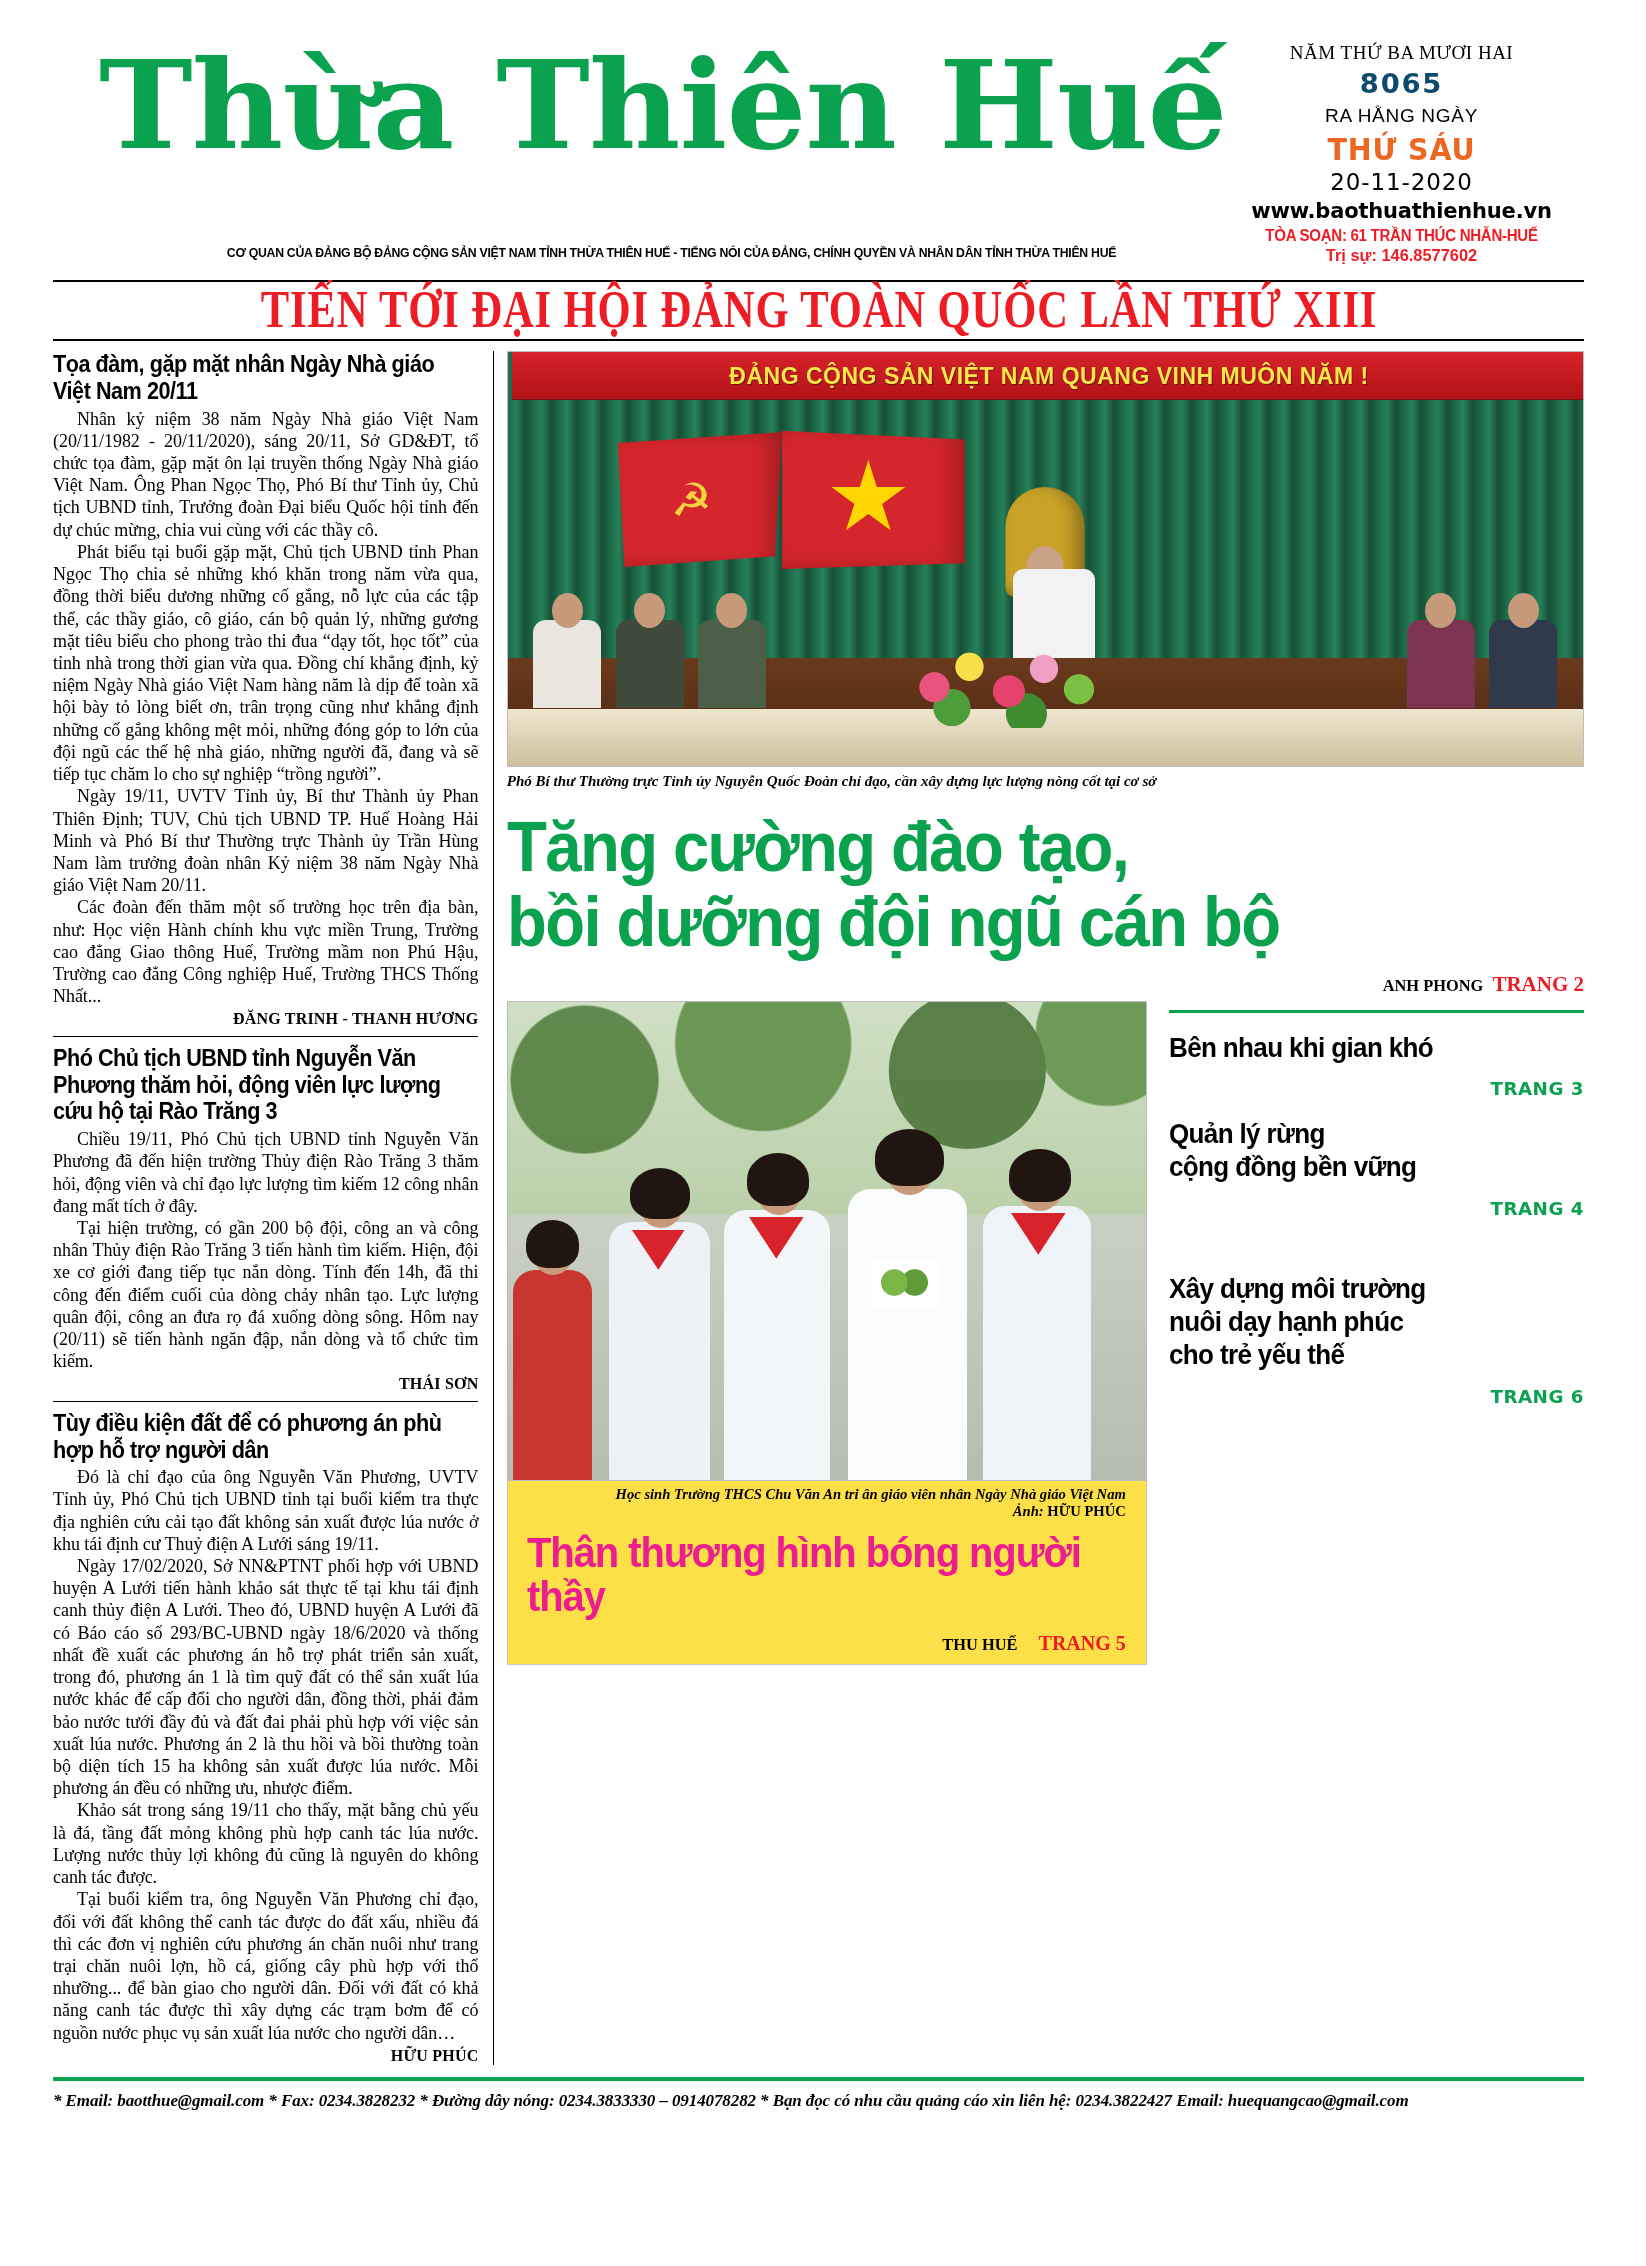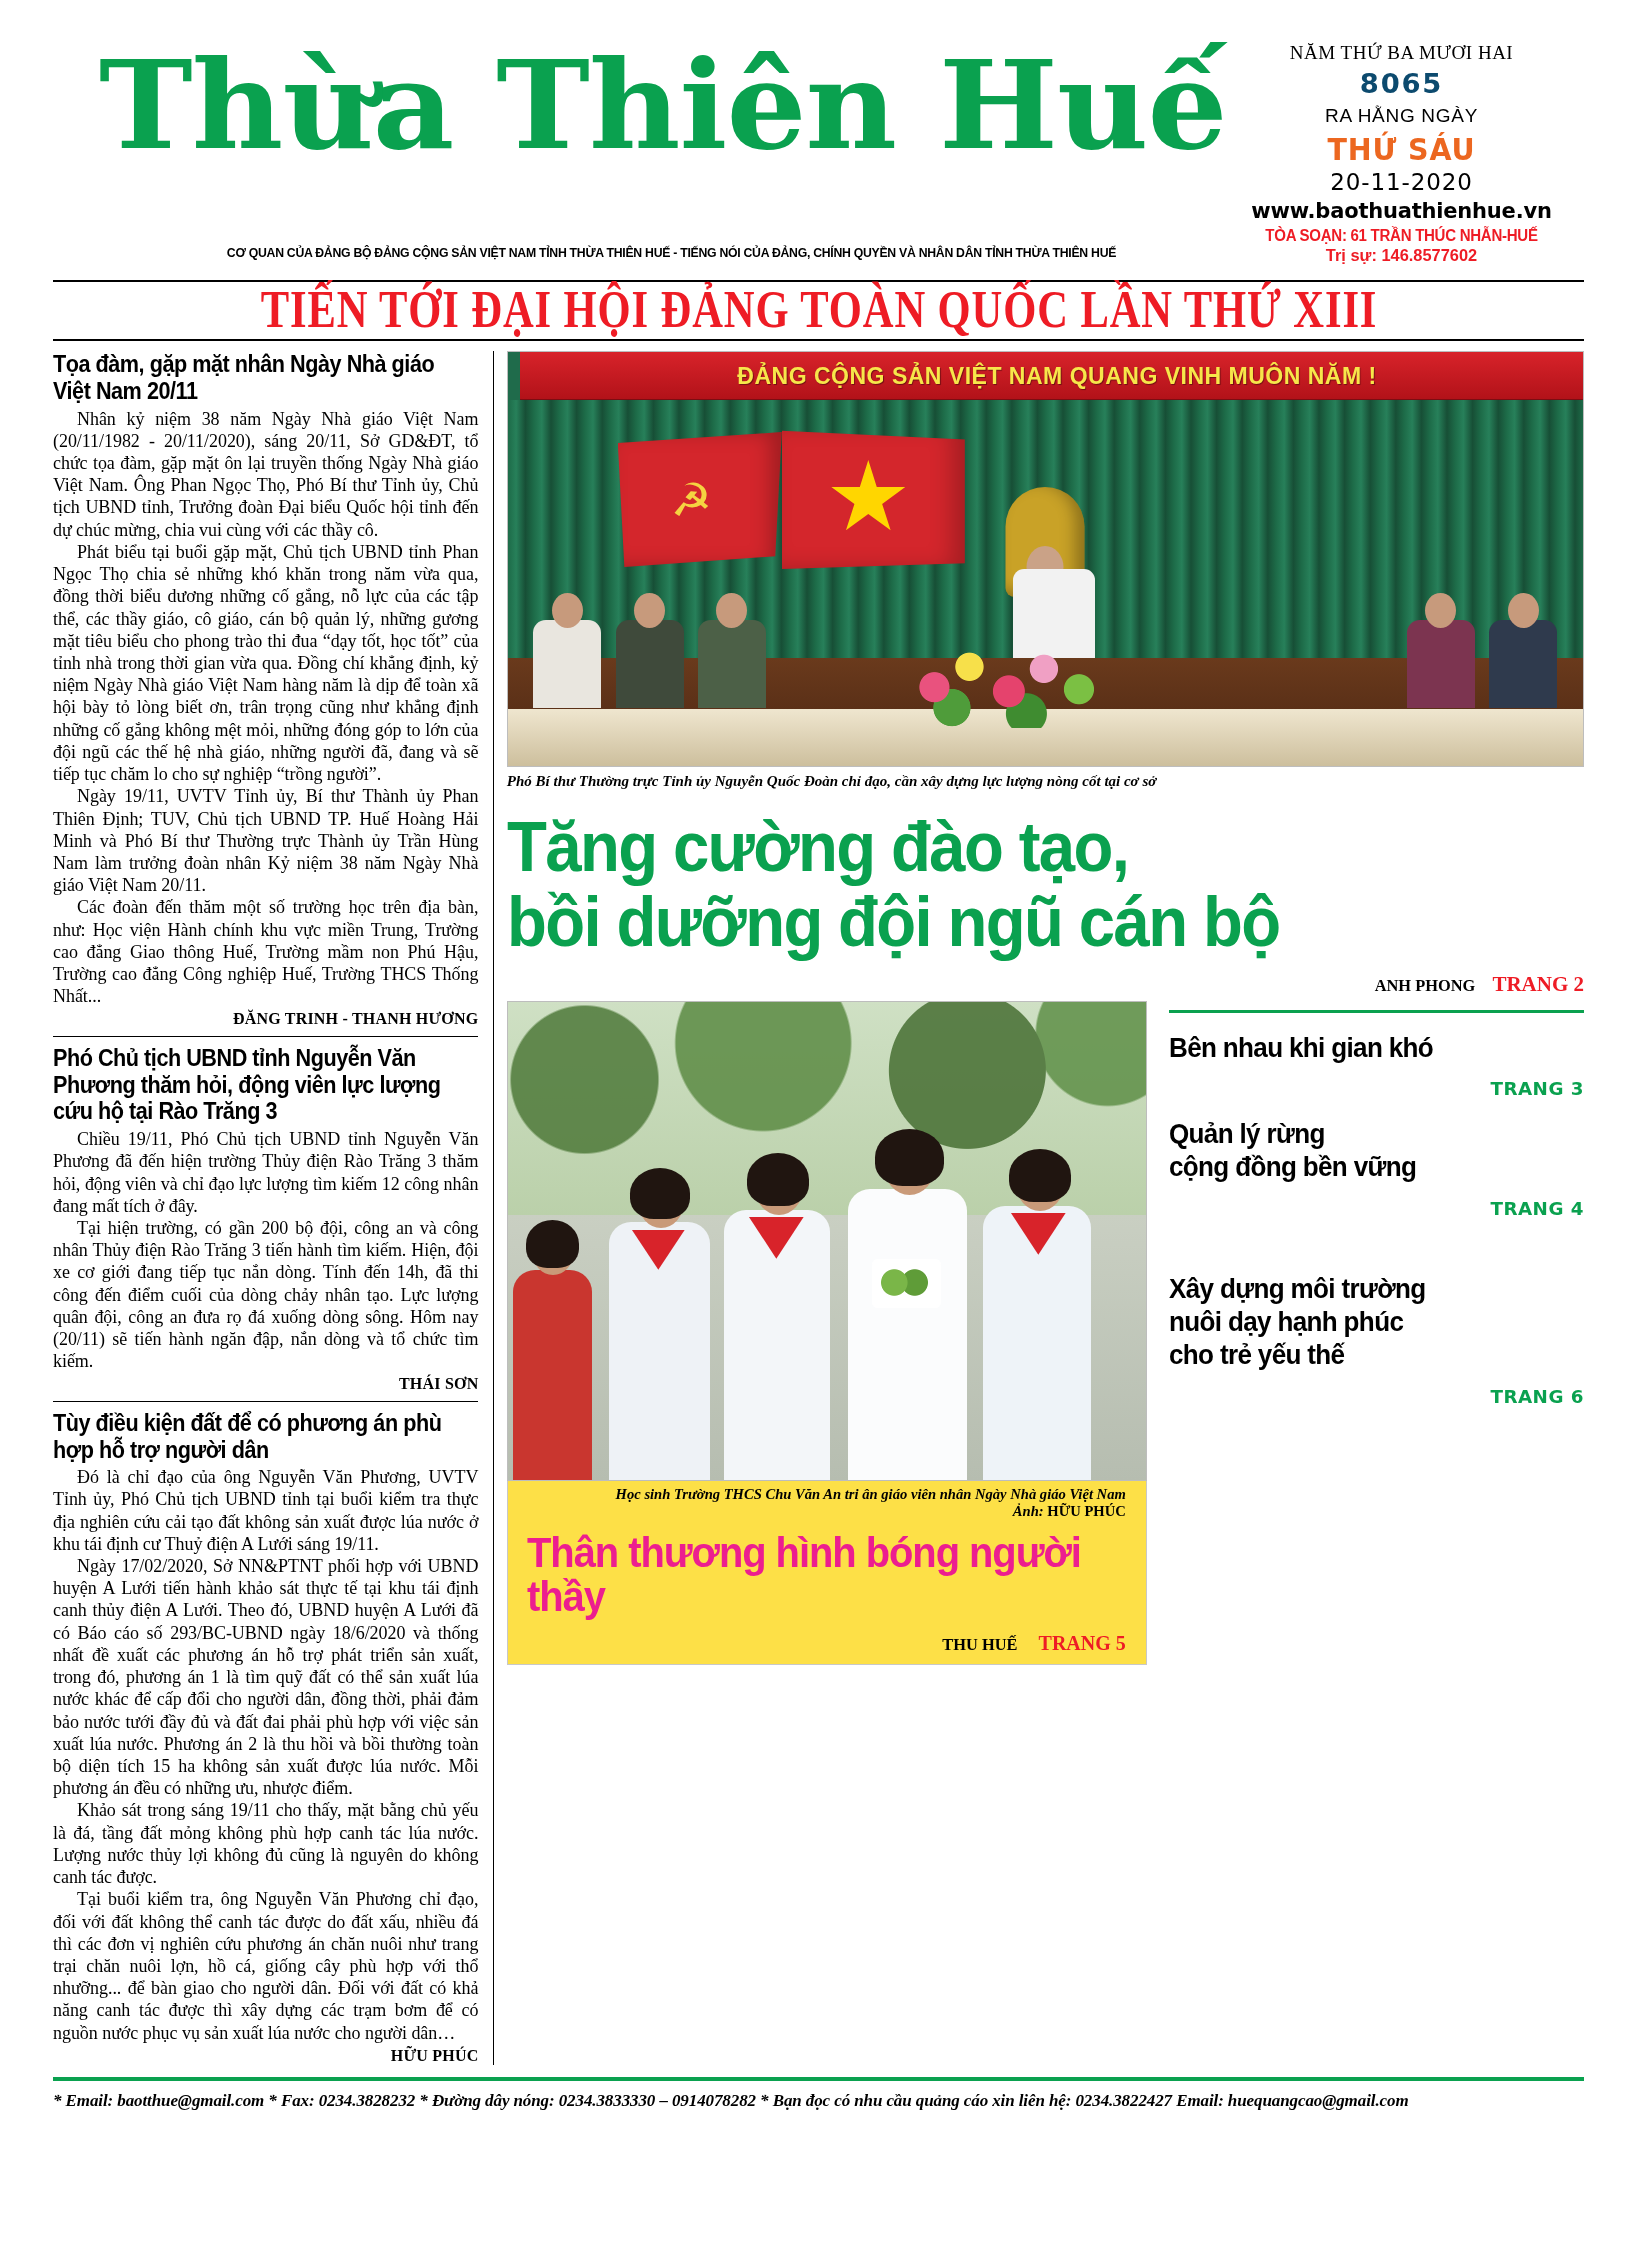--- a/index.html
+++ b/index.html
@@ -143,21 +143,21 @@
     font-style:italic;
     font-weight:700;
     font-size:15px;
     line-height:1.25;
     margin-top:4.6px;
   }
 
   
   .p1 { width:100%; height:416px; background:#1f6b4b; }
   .p1-banner {
-    position:absolute; left:12px; top:0; width:100%; height:48px;
+    position:absolute; left:4px; top:0; width:100%; height:48px;
     background:linear-gradient(#d8232a,#b21219);
     display:flex; align-items:center; justify-content:center;
     border-bottom:1.8px solid #7c0d12;
   }
   .p1-banner span {
     font-family:"Liberation Sans", sans-serif;
     font-weight:700; font-size:24px; color:#f7e64a;
     letter-spacing:0.5px; transform:scaleX(0.96);
     text-shadow:0.9px 0.9px 0.9px rgba(0,0,0,.4);
     white-space:nowrap;
@@ -253,21 +253,21 @@
     margin:18.3px 0 0 0;
     transform:scaleX(0.92);
     transform-origin:left top;
     width:108%;
   }
   .teaser-credit {
     text-align:right; margin-top:12.8px;
     font-family:"Liberation Serif", serif;
     font-weight:700; font-size:16.4px;
   }
-  .teaser-credit .page-red { color:#ee1c25; font-size:21px; margin-left:13px; }
+  .teaser-credit .page-red { color:#ee1c25; font-size:21px; margin-left:5px; }
 
   
   .side { width:100%; }
   .side-rule { border-top:3.7px solid #0aa14f; margin:9.1px 0 0 0; }
   .side-item { padding:18px 0 0 0; }
   .side-title {
     font-family:"Liberation Sans", sans-serif;
     font-weight:700; font-size:28px; line-height:1.18;
     letter-spacing:-0.7px;
     transform:scaleX(0.93); transform-origin:left top; width:108%;

